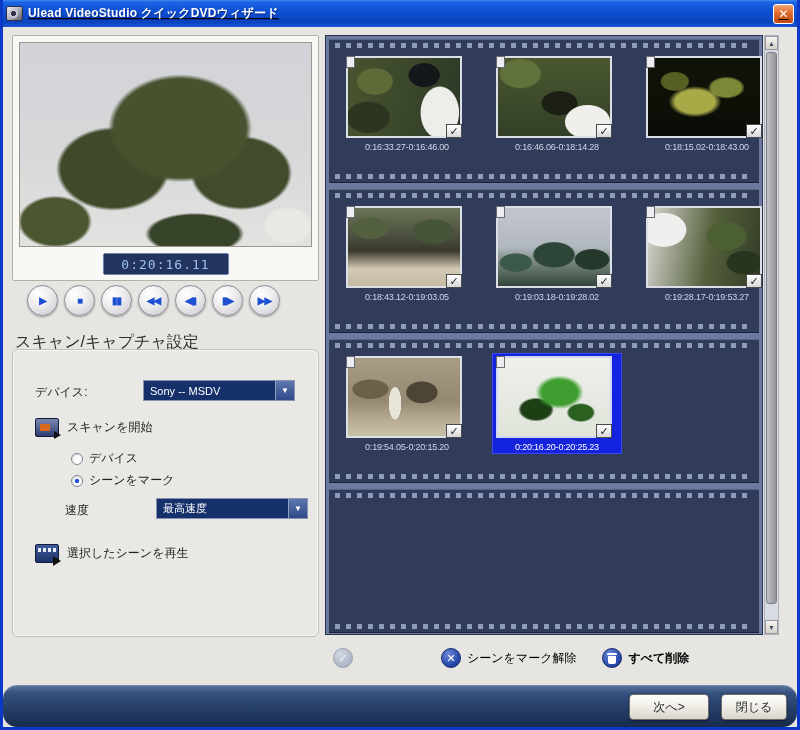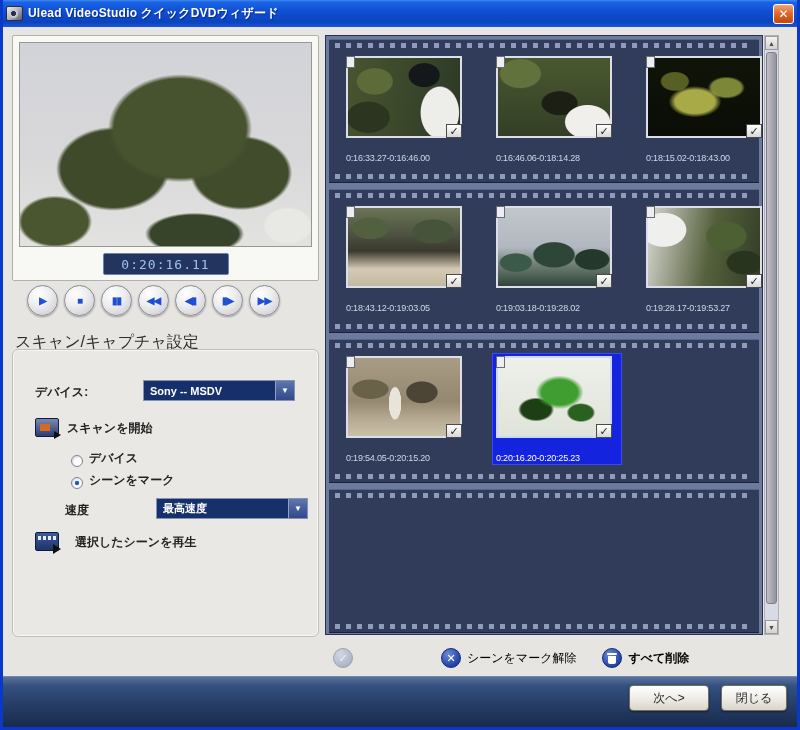--- a/index.html
+++ b/index.html
@@ -5,21 +5,21 @@
   * { margin:0; padding:0; box-sizing:border-box; }
   html,body { width:800px; height:730px; background:#3a6ea5; }
   body { font-family:"Liberation Sans","DejaVu Sans",sans-serif; }
 
   .window { position:relative; width:800px; height:730px;
     border:3px solid #0a39c8; border-top:none; background:#e6e5e1; overflow:hidden; }
 
   
   .titlebar { position:absolute; top:0; left:-3px; right:-3px; height:27px;
     background:linear-gradient(#3a8bf0 0%,#1c64e4 8%,#0f50d4 40%,#0b43be 82%,#1a56d8 100%);
-    display:flex; align-items:center; padding:0 6px; }
+    display:flex; align-items:center; padding:0 6px;text-decoration:underline; }
   .app-icon { width:17px; height:15px; margin-right:5px; border-radius:2px;
     background:linear-gradient(135deg,#f0f0ee 0%,#b9b9c2 45%,#5a5a6a 100%);
     border:1px solid #2a2a44; position:relative; }
   .app-icon::after { content:""; position:absolute; left:2px; top:2px; width:9px; height:9px;
     background:radial-gradient(circle at 50% 50%, #303048 0 40%, #cacad4 41%); border-radius:50%; }
   .title-text { color:#fff; font-weight:bold; font-size:12px; letter-spacing:.2px;
     text-shadow:1px 1px 1px #072d90; }
   .close-btn { margin-left:auto; width:21px; height:20px; border-radius:3px;
     background:linear-gradient(#f2a375 0%,#e06a2c 45%,#c1440d 100%);
     border:1px solid #fff; color:#fff; font-size:12px; font-weight:bold;
@@ -53,21 +53,21 @@
     background:radial-gradient(circle at 35% 28%, #ffffff 0%, #ececee 45%, #c6c6cc 100%);
     border:1px solid #8e8e98; color:#1d4fd2; font-size:10px; font-weight:bold;
     display:flex; align-items:center; justify-content:center; letter-spacing:-1px;
     box-shadow:0 1px 2px rgba(0,0,0,.35); cursor:default; padding:0; }
 
   
   .settings-heading { position:absolute; left:12px; top:305px; font-size:16px; color:#2c2c2c; }
   .groupbox { position:absolute; left:9px; top:322px; width:307px; height:288px;
     border:1px solid #c2bfb6; border-radius:6px; background:#e9e8e4;
     box-shadow:inset 0 0 0 1px #ffffffaa; }
-  .row { position:absolute; display:flex; align-items:flex-end; font-size:12px; color:#222;font-weight:bold; }
+  .row { position:absolute; display:flex; align-items:center; font-size:12px; color:#222; }
   .lbl { font-size:12px; color:#222; }
 
   .dd { width:152px; height:21px; background:#16306c; border:1px solid #8692b0;
     display:flex; align-items:center; color:#fff; font-size:11px; padding-left:6px; cursor:default; }
   .dd .dd-arrow { margin-left:auto; width:19px; height:19px;
     background:linear-gradient(#5d77ae 0%,#31498a 100%); border-left:1px solid #93a0be;
     color:#fff; font-size:8px; display:flex; align-items:center; justify-content:center; }
 
   .mini-icon { width:24px; height:19px; margin-right:8px; position:relative;
     background:linear-gradient(#3c5a9c,#1e3468); border:1px solid #101c3a; border-radius:2px; }
@@ -102,21 +102,21 @@
   .cell.sel { background:#1423dd; box-shadow:0 0 0 1px #3a4af0; }
   .thumb-frame { position:relative; width:116px; height:82px;
     border:2px solid #dcdfe8; background:#111; }
   .cell.sel .thumb-frame { border-color:#cfd6f8; }
   .thumb-img { position:absolute; inset:0; }
   .badge { position:absolute; left:-2px; top:-2px; width:9px; height:12px;
     background:#eceef2; border:1px solid #6a6a72; }
   .check { position:absolute; right:-2px; bottom:-2px; width:16px; height:14px;
     background:linear-gradient(#ffffff,#d8d8d8); border:1px solid #4a4a4a;
     color:#222; font-size:11px; line-height:12px; text-align:center; font-weight:bold; }
-  .tc { margin-top:15px; width:122px; text-align:left; font-size:9px; letter-spacing:-0.2px;
+  .tc { margin-top:4px; width:122px; text-align:center; font-size:9px; letter-spacing:-0.2px;
     color:#cdd8ec; white-space:nowrap; }
   .cell.sel .tc { color:#ffffff; }
 
   
   .th1{background:radial-gradient(34px 46px at 82% 70%,#ededea 0 55%,rgba(0,0,0,0) 58%),radial-gradient(26px 20px at 68% 22%,#15181a 0 58%,rgba(0,0,0,0) 62%),radial-gradient(30px 22px at 24% 30%,#5c6b38 0 58%,rgba(0,0,0,0) 62%),radial-gradient(36px 26px at 18% 76%,#2c3520 0 58%,rgba(0,0,0,0) 62%),linear-gradient(100deg,#49552f,#38452a 60%,#2c3826);}
   .th2{background:radial-gradient(40px 30px at 80% 82%,#f0efec 0 55%,rgba(0,0,0,0) 58%),radial-gradient(30px 20px at 55% 58%,#1c2014 0 58%,rgba(0,0,0,0) 62%),radial-gradient(34px 24px at 20% 20%,#61723c 0 58%,rgba(0,0,0,0) 63%),linear-gradient(#4a5830,#323f26);}
   .th3{background:radial-gradient(44px 26px at 42% 56%,#a8aa48 0 45%,rgba(0,0,0,0) 60%),radial-gradient(30px 18px at 70% 38%,#7c8838 0 50%,rgba(0,0,0,0) 62%),radial-gradient(24px 16px at 24% 30%,#585f22 0 55%,rgba(0,0,0,0) 62%),linear-gradient(#101408,#0a0d06);}
   .th4{background:radial-gradient(30px 18px at 20% 26%,#526040 0 58%,rgba(0,0,0,0) 62%),radial-gradient(34px 20px at 76% 30%,#46543a 0 58%,rgba(0,0,0,0) 62%),linear-gradient(#6a7456 0%,#4c5140 35%,#3a382c 55%,#d4c9b2 78%,#c4b9a2 100%);}
   .th5{background:radial-gradient(36px 22px at 50% 60%,#2e4638 0 55%,rgba(0,0,0,0) 60%),radial-gradient(28px 16px at 16% 70%,#3c5a4a 0 55%,rgba(0,0,0,0) 60%),radial-gradient(30px 18px at 84% 66%,#24382c 0 55%,rgba(0,0,0,0) 60%),linear-gradient(#c2c6cc 0%,#b2b8c0 50%,#6a7a6e 75%,#31453a 100%);}
   .th6{background:radial-gradient(40px 30px at 14% 28%,#eff0ee 0 55%,rgba(0,0,0,0) 58%),radial-gradient(34px 24px at 70% 36%,#4c6034 0 56%,rgba(0,0,0,0) 62%),radial-gradient(30px 20px at 86% 70%,#28341e 0 56%,rgba(0,0,0,0) 62%),linear-gradient(100deg,#d8d8d2,#55603c 55%,#323c26);}
@@ -147,23 +147,23 @@
     border-color:#9aa2b2; color:#eef0f4; }
   .act-mark { margin-left:8px; }
   .act-unmark { margin-left:88px; }
   .act-delete { margin-left:26px;font-weight:bold; }
   .trash { position:relative; width:10px; height:11px; }
   .trash .trash-lid { position:absolute; top:0; left:0; right:0; height:2px; background:#fff; border-radius:1px; }
   .trash .trash-body { position:absolute; top:3px; left:1px; right:1px; bottom:0;
     background:#fff; border-radius:0 0 2px 2px; }
 
   
-  .footer { position:absolute; left:0; right:0; bottom:0; height:51px;
+  .footer { position:absolute; left:0; right:0; bottom:0; height:42px;
     background:linear-gradient(#5a729c 0%,#33507e 18%,#21375e 70%,#182b4c 100%);
-    border-top:1px solid #7388ac; }
+    border-top:1px solid #7388ac;border-radius:14px; }
   .fbtn { position:absolute; top:8px; height:26px; border-radius:4px;
     background:linear-gradient(#ffffff 0%,#f1efe9 45%,#d9d5ca 100%);
     border:1px solid #6e6c64; font-size:12px; color:#2a2a2a;
     display:flex; align-items:center; justify-content:center; cursor:default;
     box-shadow:0 1px 2px #0006; font-family:"Liberation Sans","DejaVu Sans",sans-serif; }
   .fbtn.next { right:88px; width:80px; }
   .fbtn.close { right:10px; width:66px; }
 </style>
 </head>
 <body>
@@ -223,21 +223,21 @@
       <div class="row" style="left:52px; top:152px;">
         <span class="lbl">速度</span>
       </div>
       <div class="row" style="left:130px; top:148px;padding-left:13px;">
         <div class="dd">
           <span>最高速度</span>
           <span class="dd-arrow">▼</span>
         </div>
       </div>
 
-      <div class="row" style="left:22px; top:182px;gap:8px;">
+      <div class="row" style="left:22px; top:194px;">
         <span class="mini-icon play"></span>
         <span class="lbl">選択したシーンを再生</span>
       </div>
     </div>
 
     <div class="film-panel">
       <div class="strip">
         <div class="holes"></div>
         <div class="strip-content">
   <div class="cell">

